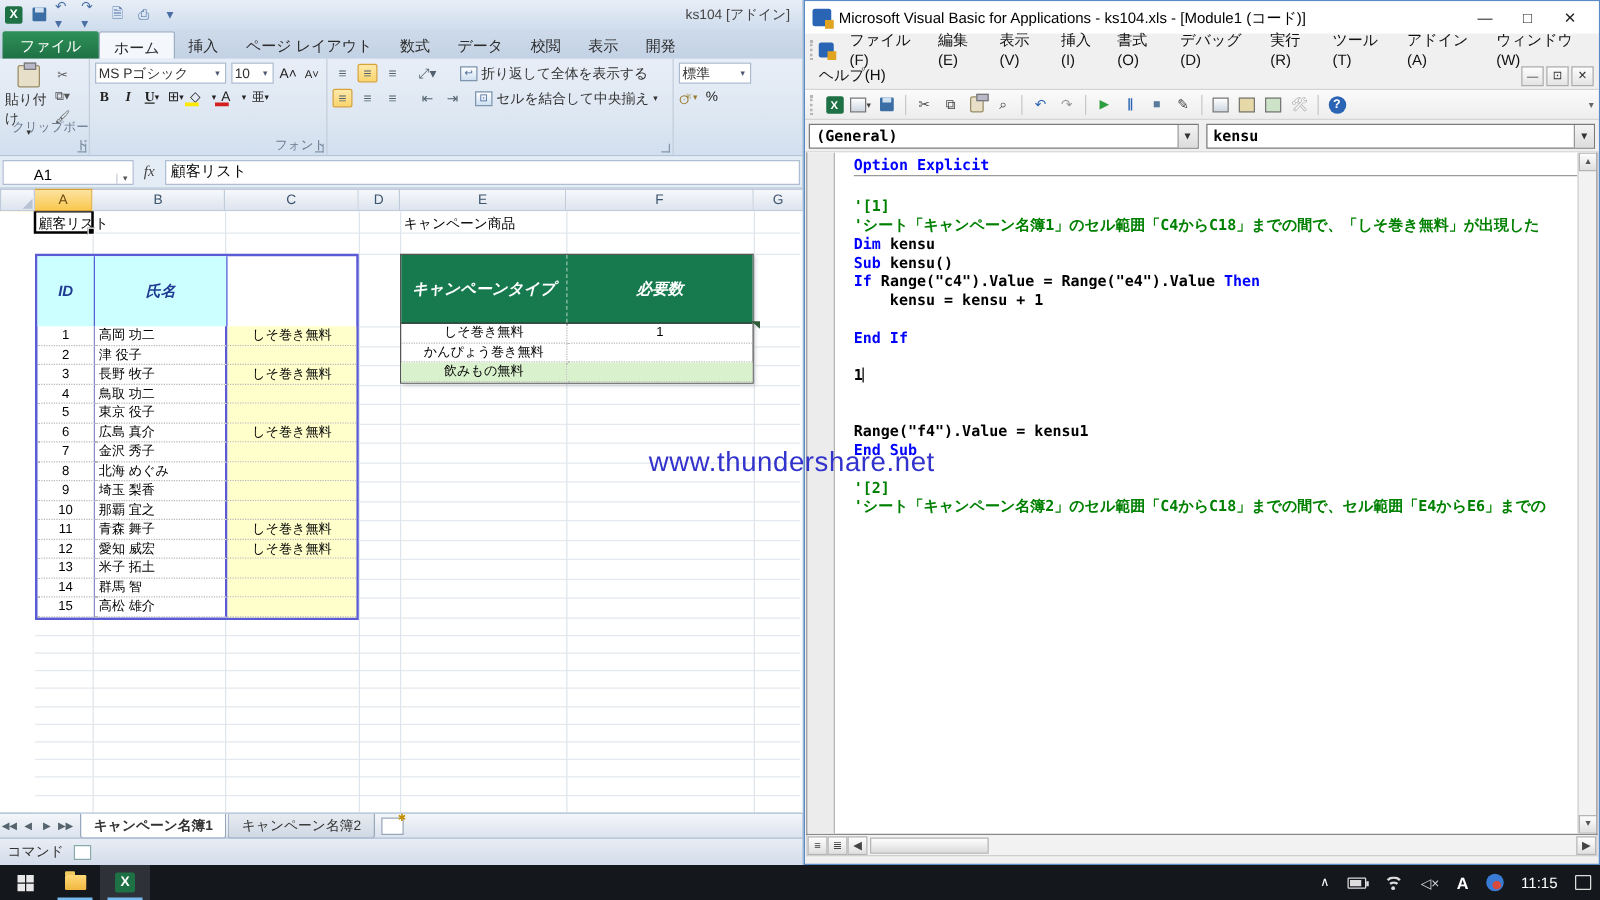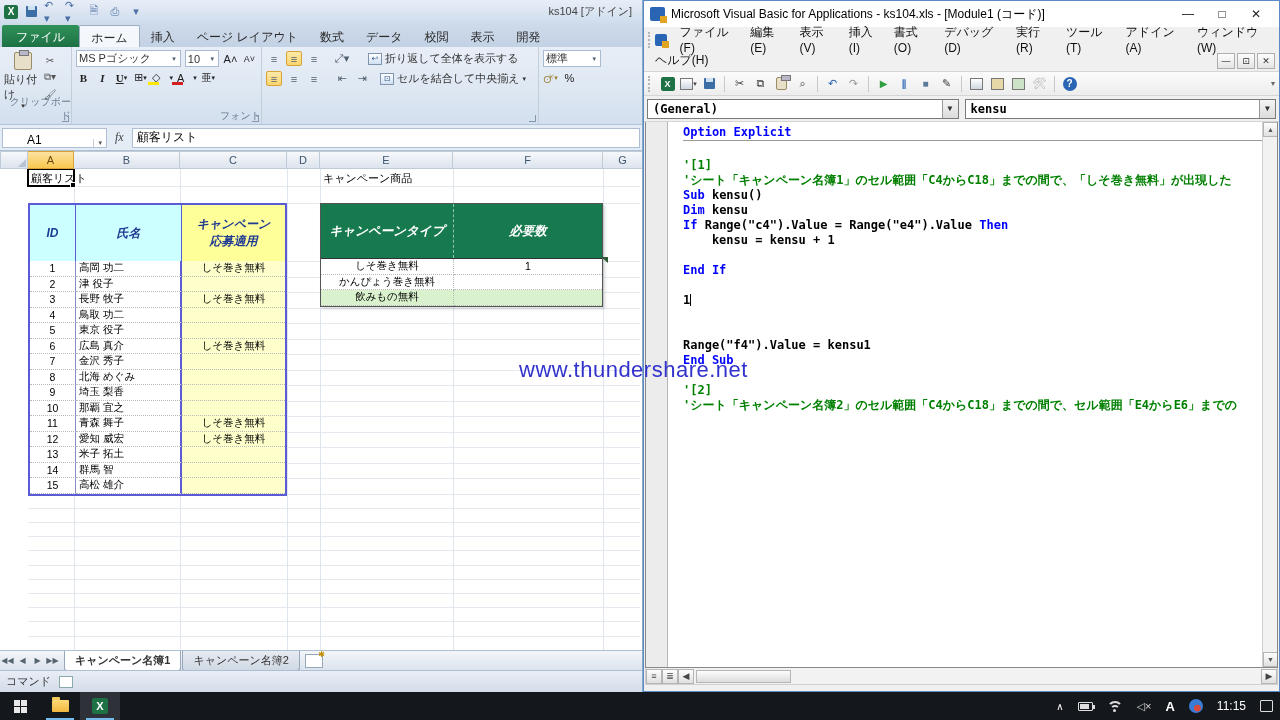--- a/index.html
+++ b/index.html
@@ -455,24 +455,20 @@
         <span class="cell-label" style="left:323px; top:2px;">キャンペーン商品</span>
 
         <div id="table1">
           <div id="t1-header">
             <div class="t1h cyan" style="width:46px;">
                 <span>ID</span>
               </div>
             <div class="t1h cyan" style="width:106px;">
                 <span>氏名</span>
               </div>
-            <div class="t1h yellow" style="width:103px;">
-              <span>キャンペーン</span>
-              <span>応募適用</span>
-            </div>
           </div>
           <div id="t1-body">
               <div class="t1row">
                 <div class="t1c id" style="width: 46px;">1</div>
                 <div class="t1c nm" style="width: 106px;">高岡 功二</div>
                 <div class="t1c cp" style="width: 103px;">しそ巻き無料</div>
               </div>
               <div class="t1row">
                 <div class="t1c id" style="width: 46px;">2</div>
                 <div class="t1c nm" style="width: 106px;">津 役子</div>
@@ -688,22 +684,22 @@
       </div>
     </div>
 
     <div class="vb-codewrap">
       <div class="code-margin"></div>
       <div class="code-area" id="code-area">
           <div class="cline sep"><span class="ck">Option Explicit</span></div>
           <div class="cline"></div>
           <div class="cline"><span class="cc">'[1]</span></div>
           <div class="cline"><span class="cc">'シート「キャンペーン名簿1」のセル範囲「C4からC18」までの間で、「しそ巻き無料」が出現した</span></div>
+          <div class="cline"><span class="ck">Dim</span><span class="cp"> kensu</span></div>
           <div class="cline"><span class="ck">Sub</span><span class="cp"> kensu()</span></div>
-          <div class="cline"><span class="ck">Dim</span><span class="cp"> kensu</span></div>
           <div class="cline"><span class="ck">If</span><span class="cp"> Range("c4").Value = Range("e4").Value </span><span class="ck">Then</span></div>
           <div class="cline"><span class="cp">    kensu = kensu + 1</span></div>
           <div class="cline"></div>
           <div class="cline"><span class="ck">End If</span></div>
           <div class="cline"></div>
           <div class="cline"><span class="cp">1</span><span class="caret"></span></div>
           <div class="cline"></div>
           <div class="cline"></div>
           <div class="cline"><span class="cp">Range("f4").Value = kensu1</span></div>
           <div class="cline"><span class="ck">End Sub</span></div>

